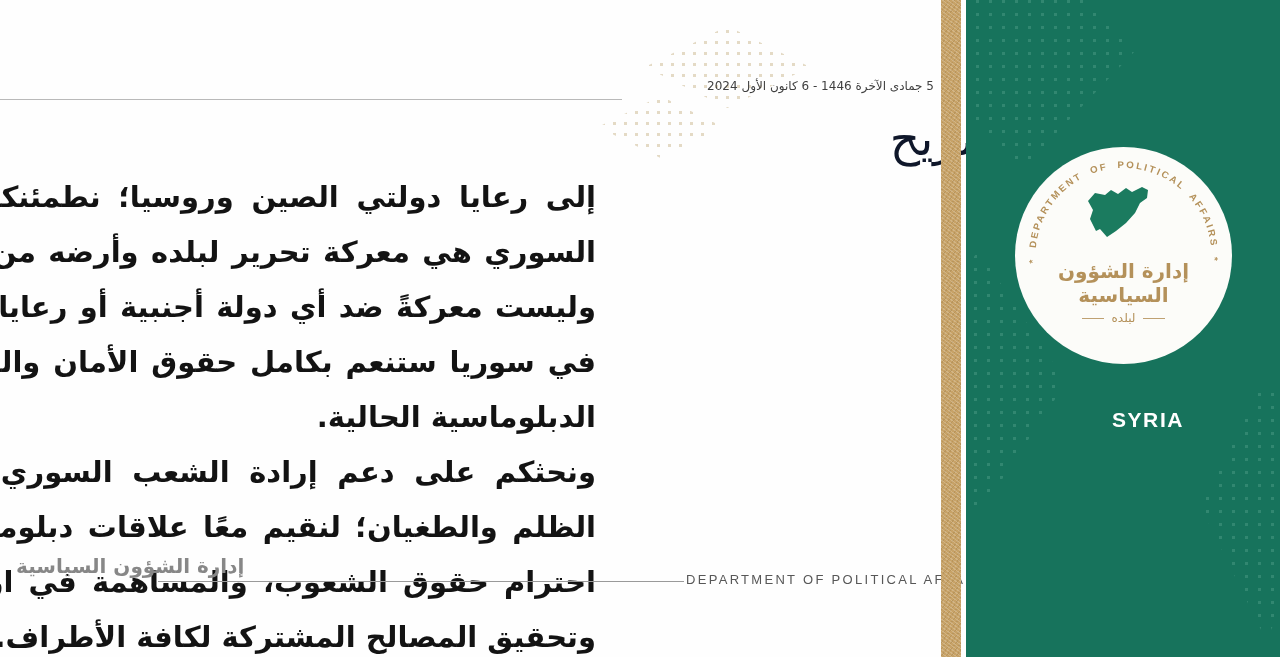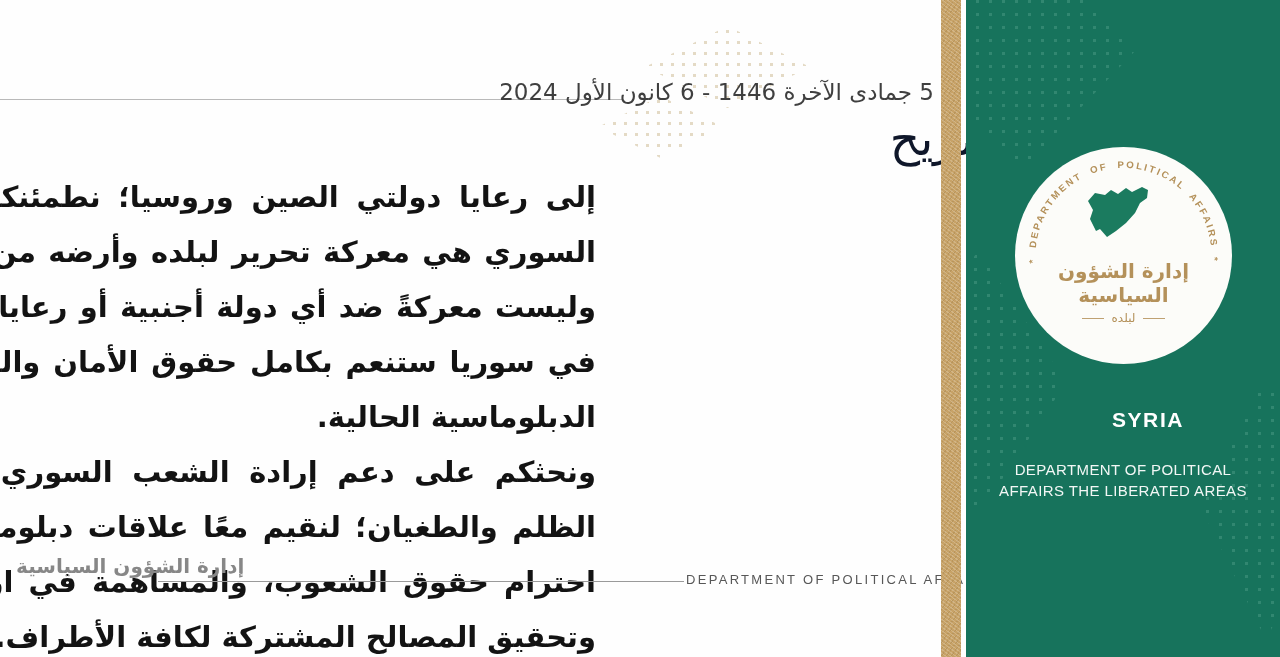--- a/index.html
+++ b/index.html
@@ -4,21 +4,21 @@
 <style>
   html,body{margin:0;padding:0;background:#ffffff;}
   .screen{
     position:relative;width:1280px;height:657px;overflow:hidden;
     background:#ffffff;font-family:"DejaVu Sans",sans-serif;
   }
   
   .doc-area{position:absolute;left:0;top:0;width:941px;height:657px;background:#fefefe;}
   .date-line{
     position:absolute;top:79px;right:7px;direction:rtl;
-    font-size:23px;color:#3f3f3f;white-space:nowrap;z-index:3;
+    font-size:12px;color:#3f3f3f;white-space:nowrap;z-index:3;
   }
   .header-rule{position:absolute;top:99px;left:0;width:622px;height:1px;background:#b9b9b9;}
   .statement-title{
     position:absolute;top:110px;left:0;width:941px;direction:rtl;
     font-size:47px;font-weight:normal;color:#0f172a;transform:translateX(72px);line-height:1.25;
   }
   .statement-body{
     position:absolute;top:170px;right:345px;width:901px;direction:rtl;
     text-align:justify;font-size:29px;line-height:55px;font-weight:bold;color:#131313;
   }
@@ -134,16 +134,15 @@
       </svg>
       <div class="logo-arabic">إدارة الشؤون السياسية</div>
       <div class="logo-country">
         <span class="dash"></span>
         <span>لبلده</span>
         <span class="dash"></span>
       </div>
     </div>
 
     <div class="country-label">SYRIA</div>
-    <div class="dept-label">DEPARTMENT OF POLITICAL AFFAIRS THE LIBERATED AREAS</div>
   </div>
 
 </div>
 
 </body></html>

